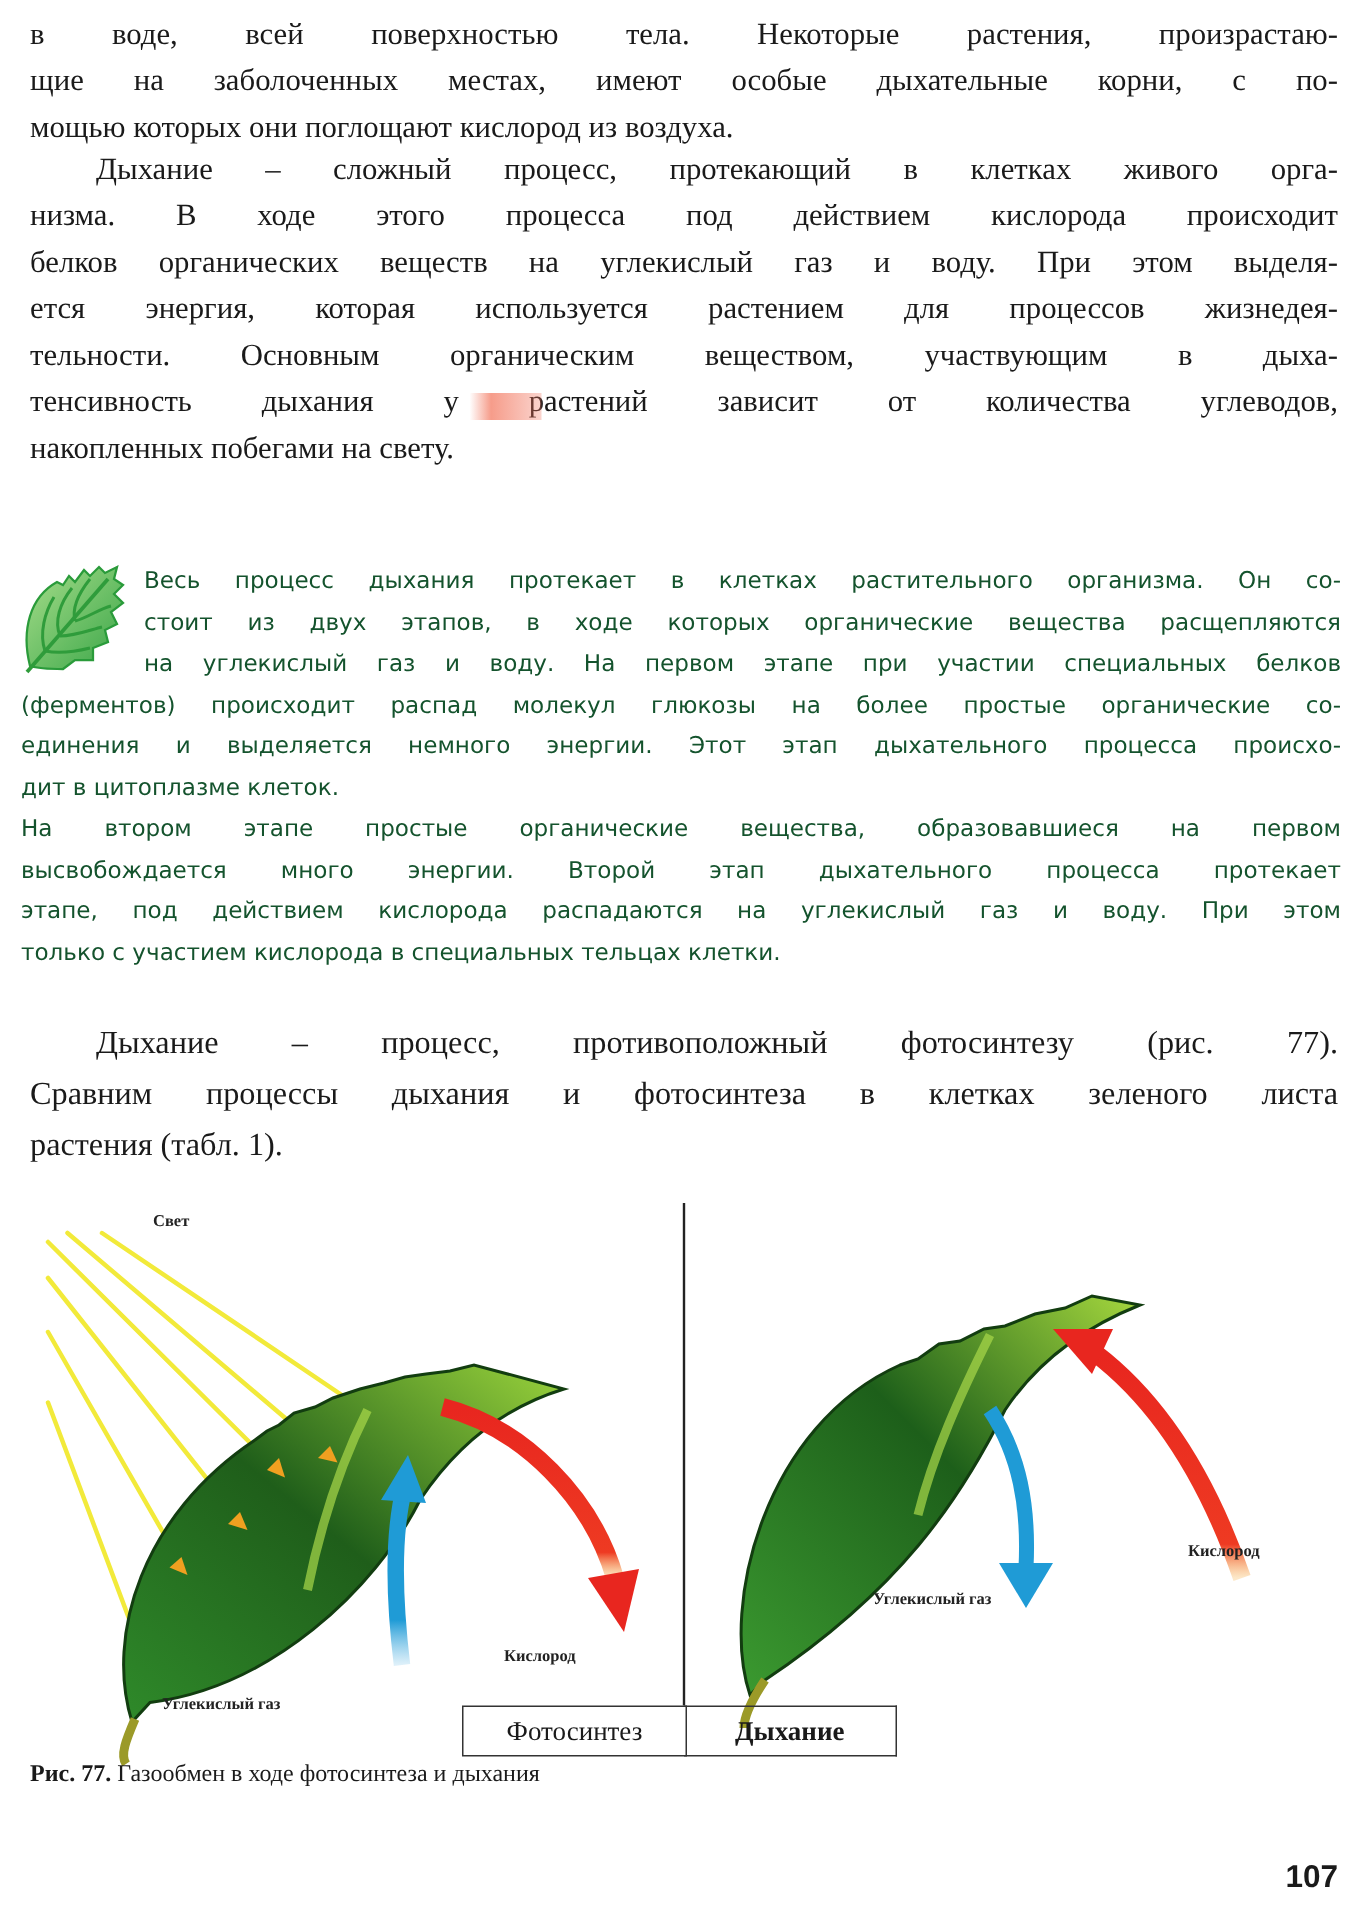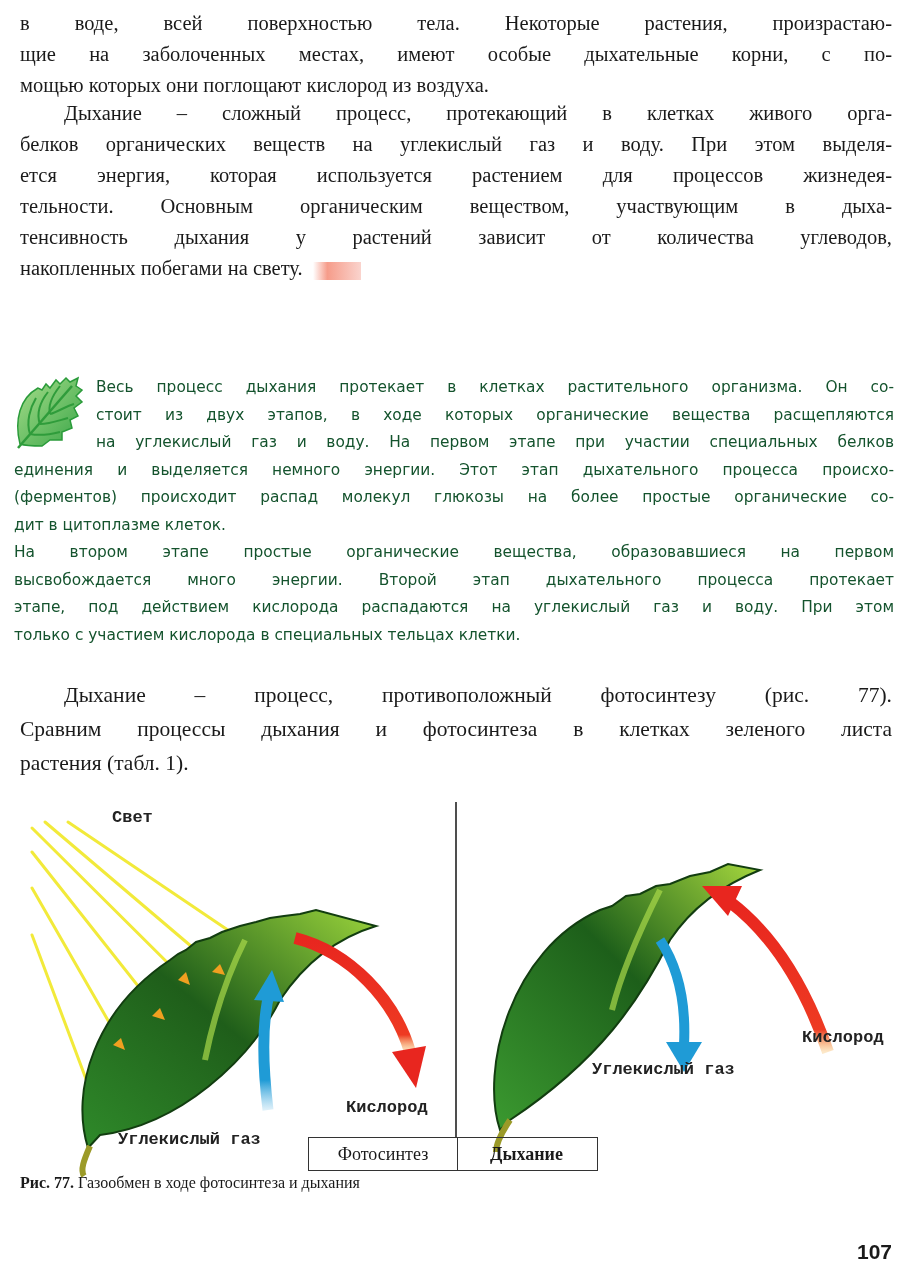--- a/index.html
+++ b/index.html
@@ -20,22 +20,22 @@
       position: absolute; left: 14px; width: 880px;
       font-family: "DejaVu Sans", "Liberation Sans", sans-serif;
       font-size: 15.4px; line-height: 27.5px; color: #14532d;
     }
     .note .line { display: block; text-align: justify; text-align-last: justify; height: 27.5px; white-space: nowrap; }
     .note .line.last { text-align-last: left; }
     .note .line.inset { padding-left: 82px; }
     .leaf-icon { position: absolute; left: 12px; top: 376px; width: 76px; height: 76px; }
     .figure { position: absolute; left: 0; top: 790px; width: 910px; height: 390px; }
     .fig-label {
-      position: absolute; font-family: Liberation Mono, monospace;
-      font-size: 17px; color: #222; margin-left: 10px;
+      position: absolute; font-family: Liberation Serif, serif;
+      font-size: 11px; color: #222;
     }
     .fig-box {
       position: absolute; top: 347px; height: 34px; border: 1.5px solid #333;
       font-family: "Liberation Serif", serif; font-size: 18px;
       display: flex; align-items: center; justify-content: center; box-sizing: border-box;
     }
     .caption {
       position: absolute; left: 20px; top: 1174px;
       font-family: "Liberation Serif", serif; font-size: 16px;
     }
@@ -50,20 +50,21 @@
 <body>
 
 <div class="para" style="top: 8px;">
   <span class="line">в воде, всей поверхностью тела. Некоторые растения, произрастаю-</span>
   <span class="line">щие на заболоченных местах, имеют особые дыхательные корни, с по-</span>
   <span class="line last">мощью которых они поглощают кислород из воздуха.</span>
 </div>
 
 <div class="para" style="top: 98px;">
   <span class="line indent">Дыхание – сложный процесс, протекающий  в клетках живого орга-</span>
+  <span class="line">низма. В ходе этого процесса под действием кислорода происходит</span>
   <span class="line">белков органических веществ на углекислый газ и воду. При этом выделя-</span>
   <span class="line">ется энергия, которая используется растением для процессов жизнедея-</span>
   <span class="line">тельности. Основным органическим веществом, участвующим в дыха-</span>
   <span class="line">тенсивность дыхания у растений зависит от количества углеводов,</span>
   <span class="line last">накопленных побегами на свету.</span>
 </div>
 <div class="highlight" style="position:absolute; left:313px; top:262px; width:48px; height:18px; opacity:0.8;"></div>
 
 <div class="leaf-icon">
   <svg width="76" height="76" viewBox="0 0 76 76">
@@ -81,22 +82,22 @@
     <path d="M18 58 C28 60 40 58 48 56" stroke="#2f9c3b" stroke-width="2" fill="none"></path>
     <path d="M28 48 C38 48 48 44 56 42" stroke="#2f9c3b" stroke-width="2" fill="none"></path>
     <path d="M38 38 C46 36 54 30 62 28" stroke="#2f9c3b" stroke-width="2" fill="none"></path>
   </svg>
 </div>
 
 <div class="note" style="top: 374px;">
   <span class="line inset">Весь процесс дыхания протекает в клетках растительного организма. Он со-</span>
   <span class="line inset">стоит из двух этапов, в ходе которых органические вещества расщепляются</span>
   <span class="line inset">на углекислый газ и воду. На первом этапе при участии специальных белков</span>
+  <span class="line">(ферментов) происходит распад молекул глюкозы на более простые органические со-</span>
   <span class="line">единения и выделяется немного энергии. Этот этап дыхательного процесса происхо-</span>
-  <span class="line">(ферментов) происходит распад молекул глюкозы на более простые органические со-</span>
   <span class="line last">дит в цитоплазме клеток.</span>
   <span class="line">На втором этапе простые органические вещества, образовавшиеся на первом</span>
   <span class="line">высвобождается много энергии. Второй этап дыхательного процесса протекает</span>
   <span class="line">этапе, под действием кислорода распадаются на углекислый газ и воду. При этом</span>
   <span class="line last">только с участием кислорода в специальных тельцах клетки.</span>
 </div>
 
 <div class="para" style="top: 678px; font-size: 21.5px; line-height: 34px;">
   <span class="line indent" style="height:34px">Дыхание – процесс, противоположный фотосинтезу (рис. 77).</span>
   <span class="line" style="height:34px">Сравним процессы дыхания и фотосинтеза в клетках зеленого листа</span>

